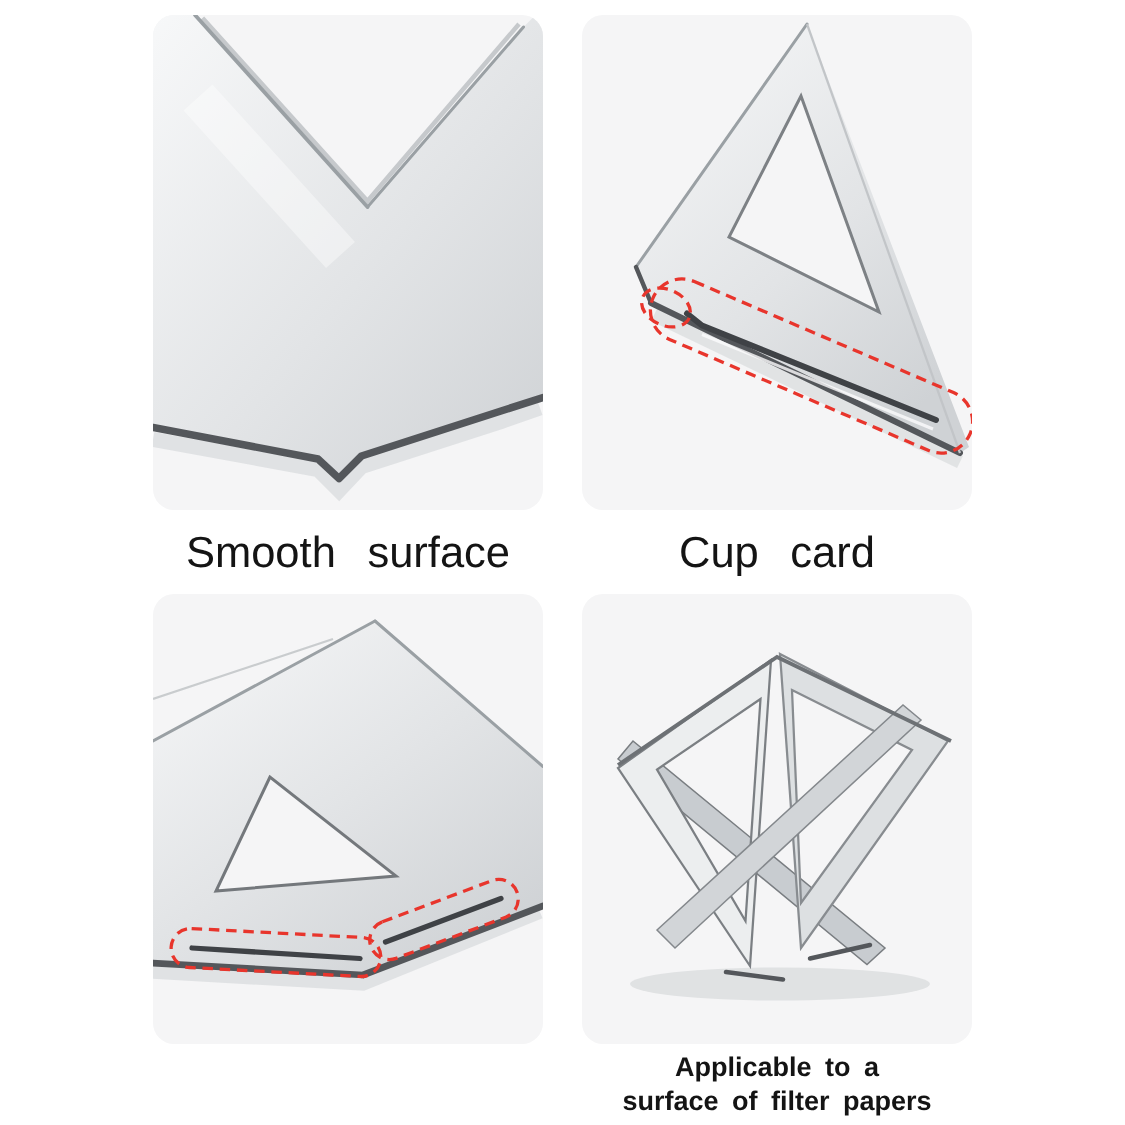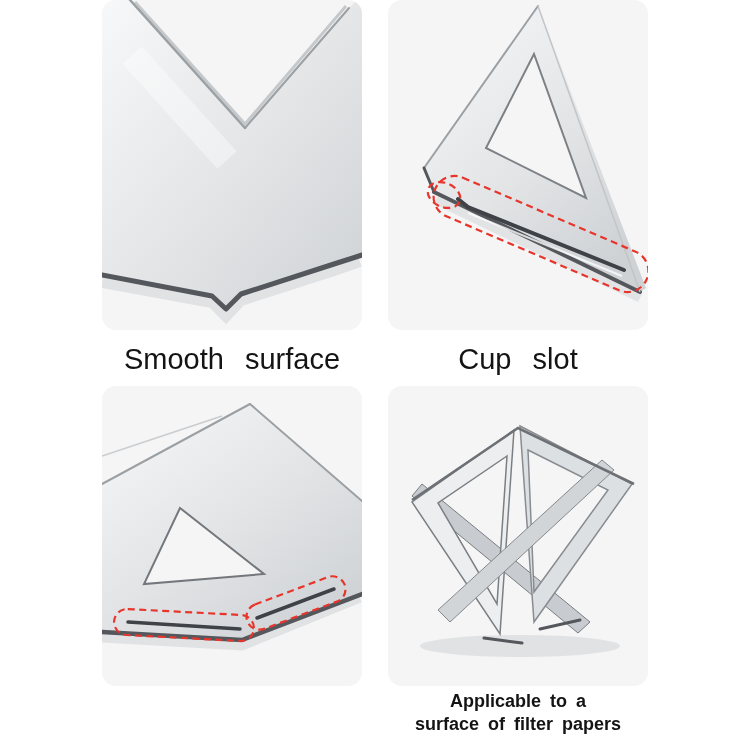--- a/index.html
+++ b/index.html
@@ -6,20 +6,21 @@
   body{
     width:750px;height:750px;overflow:hidden;
     background:var(--page-bg,#ffffff);
     font-family:"Liberation Sans",sans-serif;
   }
   .grid{
     display:grid;
     grid-template-columns:260px 260px;
     column-gap:26px;row-gap:10px;
     justify-content:center;
+    padding-top:10px;
   }
   .cell{display:flex;flex-direction:column;align-items:center;}
   .panel{
     width:260px;border-radius:14px;overflow:hidden;position:relative;
     background:var(--panel-bg,#f5f5f6);
   }
   .panel.tall{height:330px}
   .panel.short{height:300px}
   .panel svg{display:block;width:100%;height:100%;}
   .caption{
@@ -86,21 +87,21 @@
         <path d="M36,168 L46,192" class="edge-dark" stroke-width="3"></path>
         <path d="M46,192 L252,292" class="edge-dark" stroke-width="4"></path>
         <path d="M252,292 L150,6" stroke="#c2c5c8" stroke-width="1.5" fill="none"></path>
         <path d="M146,54 L98,148 L198,198 Z" stroke="#7d8185" stroke-width="2" fill="none"></path>
         <path d="M70,199 L80,207 L236,270" class="slot" stroke-width="4"></path>
         <path d="M80,213 L234,276" stroke="#fbfbfc" stroke-width="2" opacity="0.8" fill="none"></path>
         <rect class="red-dash" x="38" y="213" width="230" height="42" rx="21" transform="rotate(23.2 153 234)"></rect>
         <ellipse class="red-dash" cx="56" cy="195" rx="17" ry="12" transform="rotate(24 56 195)"></ellipse>
       </svg>
     </div>
-    <figcaption class="caption">Cup slot</figcaption>
+    <figcaption class="caption">Cup card</figcaption>
   </figure>
 
   <figure class="cell" style="margin:0">
     <div class="panel short">
       <svg viewBox="0 0 260 300">
         <defs>
           <linearGradient id="g3" x1="0" y1="0" x2="0.8" y2="1">
             <stop offset="0" style="stop-color:var(--metal-light,#f7f8f9)"></stop>
             <stop offset="0.55" style="stop-color:var(--metal-mid,#e2e4e6)"></stop>
             <stop offset="1" style="stop-color:var(--metal-shadowed,#cfd2d5)"></stop>

